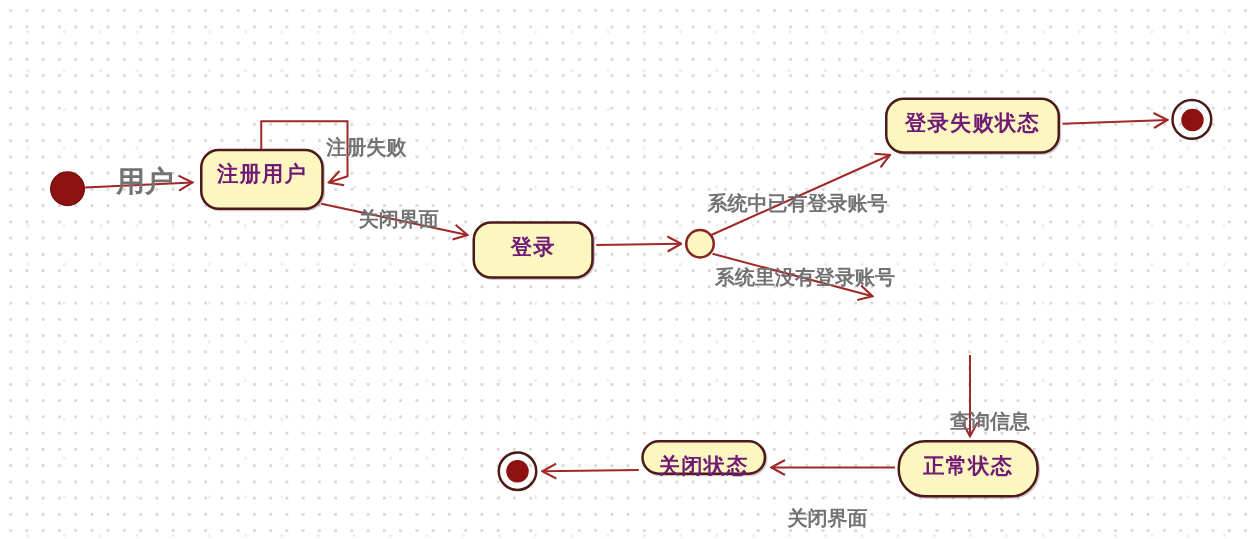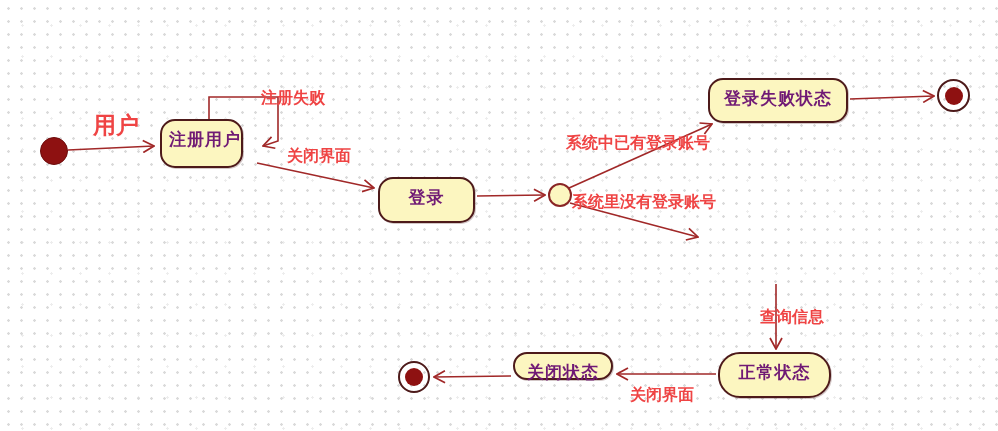--- a/index.html
+++ b/index.html
@@ -25,23 +25,24 @@
     color:#701a75;
     font-size:17px;
     font-weight:600;
     letter-spacing:1px;
     box-shadow:1px 1px 0 rgba(80,30,30,0.25);
   }
   .state .lbl{display:block;padding-top:7px;}
   .edge-label{
     position:absolute;
     white-space:nowrap;
-    color:#ef4444;
+    color:#737373;
     font-size:16px;
     font-weight:600;
+    margin-top:20px;
   }
   .terminal-initial{
     position:absolute;width:28px;height:28px;border-radius:50%;
     background:#8e1111;border:1px solid #6d0c0c;box-sizing:border-box;
   }
   .terminal-final{
     position:absolute;border-radius:50%;
     border:2px solid #4d1a1a;background:transparent;
     box-sizing:border-box;
     display:flex;align-items:center;justify-content:center;
@@ -81,21 +82,21 @@
 
   <div class="terminal-initial" style="left:40px;top:137px;"></div>
   <div class="junction" style="left:548px;top:183px;"></div>
   <div class="terminal-final" style="left:937px;top:79px;width:33px;height:33px;">
     <div class="core"></div>
   </div>
   <div class="terminal-final" style="left:398px;top:361px;width:32px;height:32px;">
     <div class="core"></div>
   </div>
 
-  <div class="state" style="left:160px;top:119px;width:83px;height:49px;text-align:right;">
+  <div class="state" style="left:160px;top:119px;width:99px;height:49px;">
     <span class="lbl">注册用户</span>
   </div>
   <div class="state" style="left:378px;top:177px;width:97px;height:46px;">
     <span class="lbl">登录</span>
   </div>
   <div class="state" style="left:708px;top:78px;width:140px;height:45px;">
     <span class="lbl">登录失败状态</span>
   </div>
   <div class="state" style="left:718px;top:352px;width:113px;height:46px;border-radius:22px;">
     <span class="lbl">正常状态</span>

